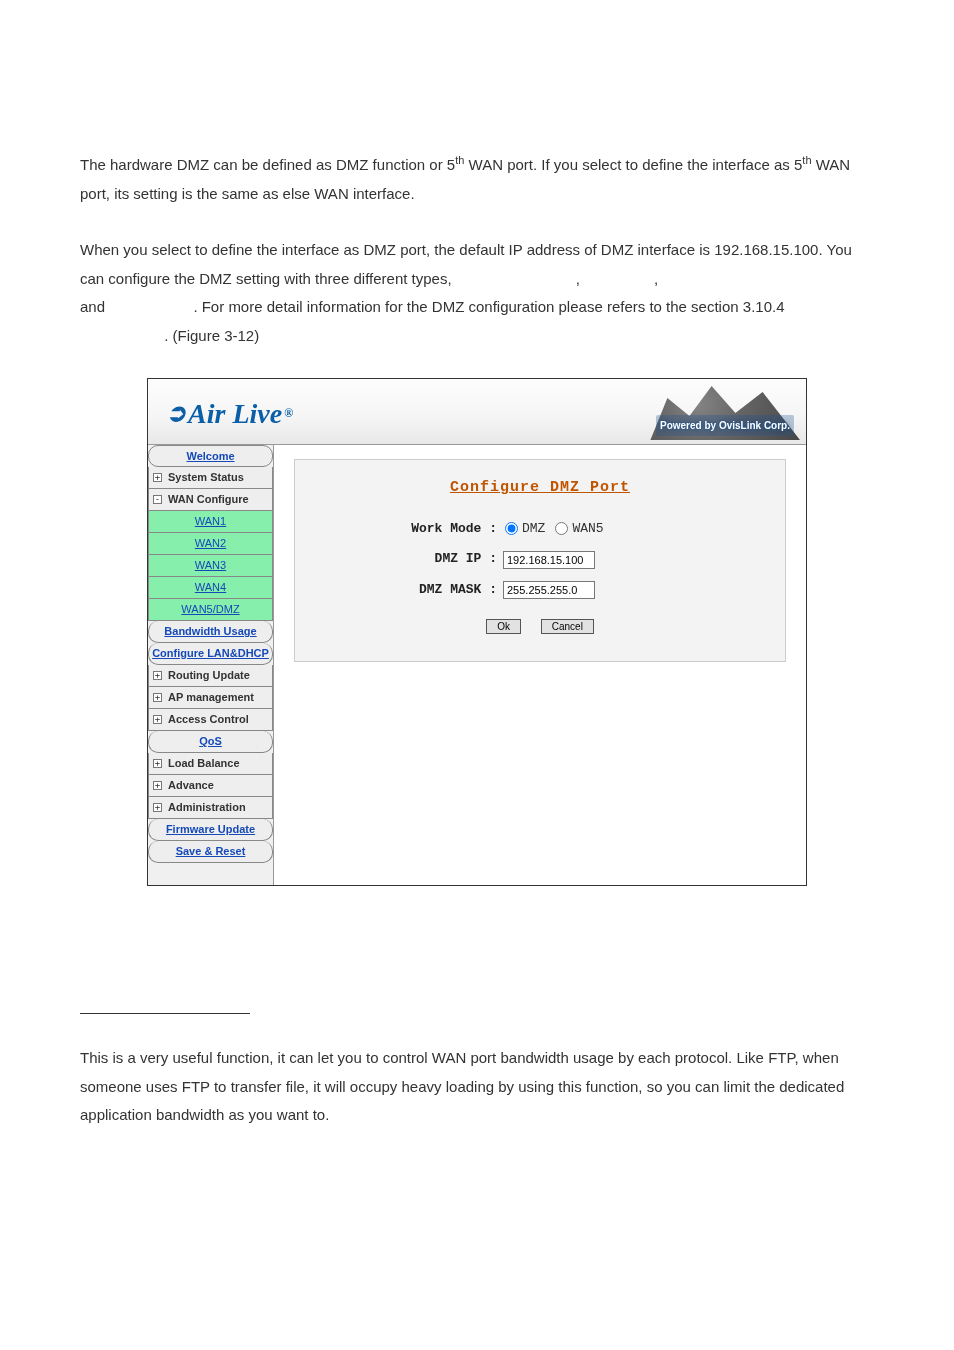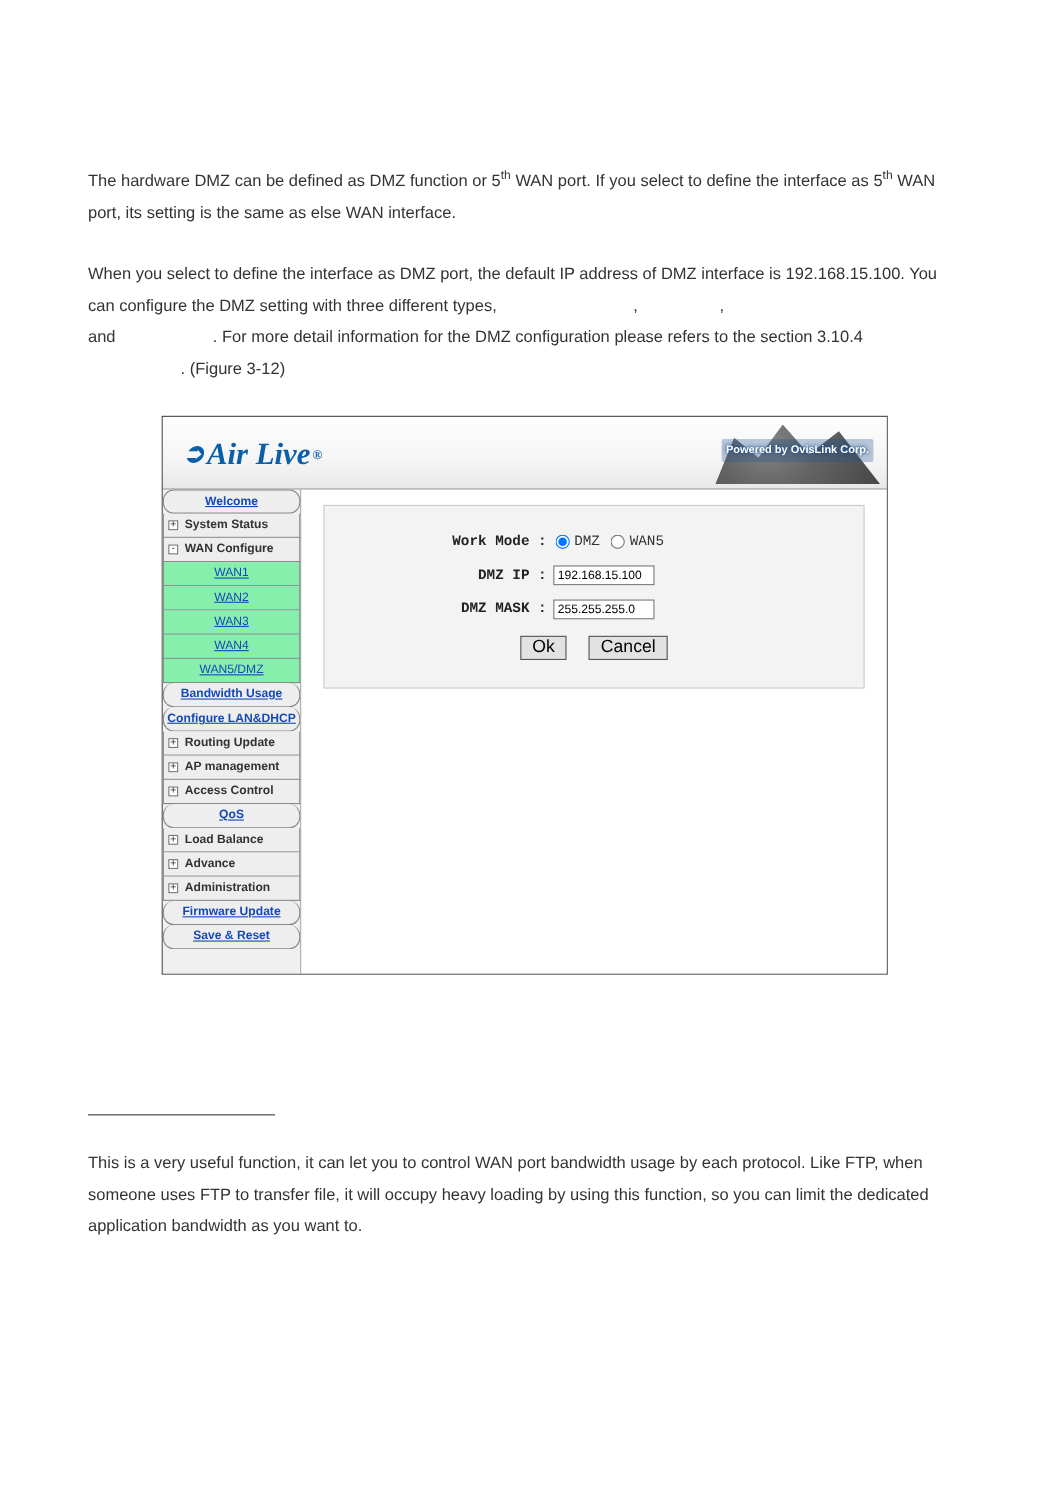--- a/index.html
+++ b/index.html
@@ -56,21 +56,21 @@
     position: relative;
   }
   .corner-img {
     position:absolute; inset:0;
     background: radial-gradient(circle at 40% 40%, #6f6f6f 0%, #4b4b4b 40%, #2a2a2a 100%);
     clip-path: polygon(12% 100%, 22% 30%, 35% 60%, 48% 10%, 62% 55%, 78% 20%, 100% 100%);
     opacity:.85;
   }
   .powered {
     position: absolute;
-    right: 6px; bottom: 20px;
+    right: 6px; bottom: 4px;
     font-size: 10px;
     color: #fff;
     font-weight: bold;
     text-shadow: 0 0 4px #1a4f8a, 0 0 2px #1a4f8a;
     background: rgba(30,80,140,.3);
     padding: 1px 4px;
     border-radius: 2px;
   }
 
   .app-body {
@@ -144,21 +144,21 @@
     font-family: Arial, sans-serif;
     font-size: 11px;
     height: 18px;
     padding: 0 3px;
     border: 1px solid #777;
     width: 92px;
   }
   .btnrow { text-align:center; margin-top: 12px; }
   .btn {
     font-family: Arial, sans-serif;
-    font-size: 16px;
+    font-size: 10px;
     padding: 1px 10px;
     border: 1px solid #555;
     background: #e2e2e2;
     margin: 0 6px;
   }
 
   .sec-heading {
     margin-top: 110px;
     border-bottom: 1px solid #333;
     width: 170px;
@@ -261,20 +261,21 @@
         <div class="menu-item center linkbold">
             <span class="lbl">Firmware Update</span>
           </div>
         <div class="menu-item center linkbold">
             <span class="lbl">Save &amp; Reset</span>
           </div>
       </div>
 
       <div class="content">
         <div class="content-inner">
+          <div class="ctitle">Configure DMZ Port</div>
 
           <div class="frow">
             <div class="flabel">Work Mode :</div>
             <input type="radio" class="radio" checked="" style="">
             <span>DMZ</span>
             <input type="radio" class="radio" style="margin-left: 10px;">
             <span>WAN5</span>
           </div>
 
           <div class="frow">

